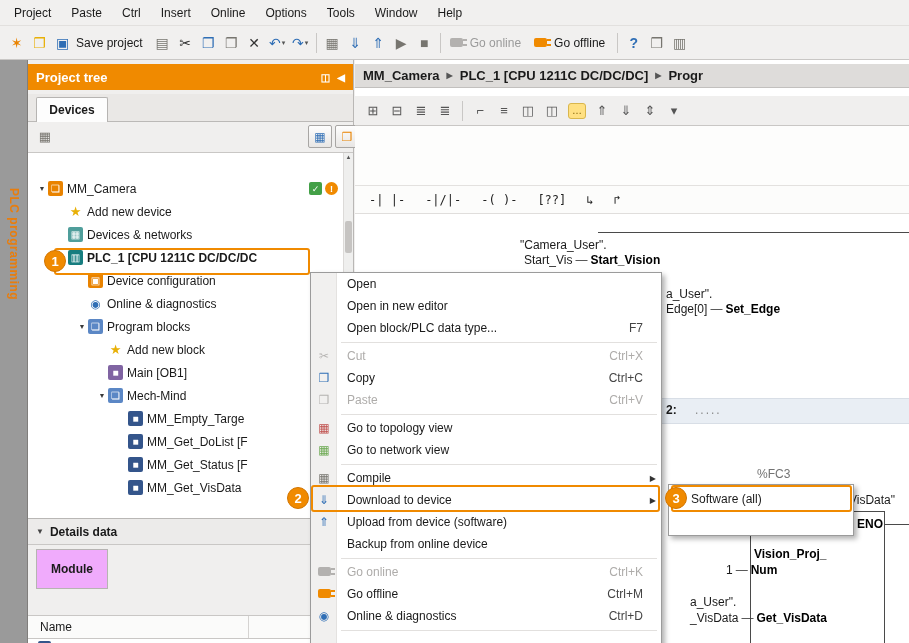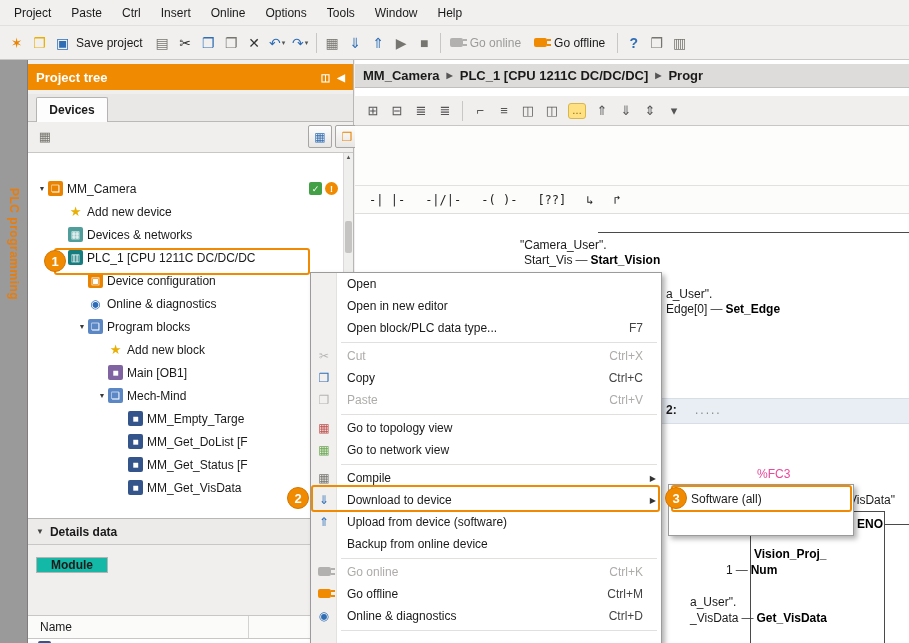--- a/index.html
+++ b/index.html
@@ -64,37 +64,37 @@
   .ti-project{color:#fff;background:#E98300}
   .ti-add{color:#E8B007;font-size:13px}
   .ti-net{color:#fff;background:#4F9E9B}
   .ti-plc{color:#fff;background:#167D7F}
   .ti-cfg{color:#fff;background:#E98300}
   .ti-diag{color:#2F6EB5;font-size:12px}
   .ti-folder{color:#fff;background:#5B87C5}
   .ti-ob{color:#fff;background:#8064A2}
   .ti-fb{color:#fff;background:#34558B}
   .tlabel{padding-right:6px}
-  .tbold{font-weight:normal}
+  .tbold{font-weight:bold}
   .tstatus{margin-left:auto;display:flex;gap:3px;margin-right:6px}
   .st{width:13px;height:13px;color:#fff;font-size:9px;display:flex;align-items:center;
       justify-content:center;flex:none}
   .st-ok{background:#43A047;border-radius:2px}
   .st-warn{background:#F08A00;border-radius:50%;font-weight:bold}
   .pt-scroll{position:absolute;right:0;top:93px;width:10px;height:365px;background:#EFEFEE;
              border-left:1px solid #DCDAD8}
   .pt-scroll .up{position:absolute;top:1px;left:0;right:0;text-align:center;font-size:6px;color:#555}
   .pt-scroll .thumb{position:absolute;top:68px;left:1px;width:7px;height:32px;background:#C6C4C2;border-radius:2px}
 
   
   .dv{position:absolute;left:0;right:0;top:458px;bottom:0;background:#F0EFEE;border-top:1px solid #B9B7B5}
   .dv-header{height:26px;background:#ECEBEA;border-bottom:1px solid #C9C7C5;display:flex;
              align-items:center;padding:0 8px;font-weight:bold}
   .dv-header .ch{font-size:8px;color:#444;margin-right:6px}
-  .dv-tab{position:absolute;left:8px;top:38px;width:72px;height:16px;background:#14b8a6;
+  .dv-tab{position:absolute;left:8px;top:30px;width:72px;height:40px;background:#f0abfc;
           border:1px solid #B6B4B2;display:flex;align-items:center;justify-content:center;font-weight:bold}
   .dv-namehdr{position:absolute;left:0;right:0;top:96px;height:24px;background:#FBFBFA;
               border-top:1px solid #C9C7C5;border-bottom:1px solid #C9C7C5;display:flex;
               align-items:center;padding-left:12px}
   .dv-colsep{position:absolute;left:220px;top:0;bottom:0;width:1px;background:#D5D3D1}
   .dv-row{position:absolute;left:0;right:0;top:120px;bottom:0;background:#fff}
   .dv-rowchip{position:absolute;left:10px;top:2px;width:13px;height:13px;background:#34558B;
               border-radius:2px}
 
   
@@ -114,21 +114,21 @@
   .ed-fav{position:absolute;left:0;top:126px;right:0;height:28px;background:#FCFCFB;
           border-bottom:1px solid #E0DEDC;display:flex;align-items:center;gap:20px;padding-left:14px;
           font-family:"DejaVu Sans Mono",monospace;font-size:12px;color:#222}
   .ed-canvas{position:absolute;left:0;top:154px;right:0;bottom:0;background:#fff}
   .cv{position:absolute;white-space:nowrap}
   .pin{font-weight:bold;color:#000}
   .dash{color:#444;padding:0 3px}
   .wline{position:absolute;background:#4A4A4A}
   .band{position:absolute;left:0;right:0;top:184px;height:26px;background:#E9EEF4;
         border-top:1px solid #D8DEE6;border-bottom:1px solid #D8DEE6}
-  .fcred{color:#ec4899}
+  .fcred{color:#737373}
   .dots{color:#8A8A8A;letter-spacing:2px}
 
   
   .cmenu{position:absolute;left:310px;top:272px;width:352px;height:378px;background:#fff;
          border:1px solid #9B9B9B;box-shadow:3px 3px 5px rgba(0,0,0,.3);z-index:10}
   .cmenu .gutter{position:absolute;left:0;top:0;bottom:0;width:26px;background:#F1F0EF;
                  border-right:1px solid #E4E2E0}
   .cmi{position:relative;height:22px;display:flex;align-items:center;padding-left:36px;
        padding-right:10px;white-space:nowrap}
   .cmi .mic{position:absolute;left:4px;width:18px;text-align:center;font-size:12px}

